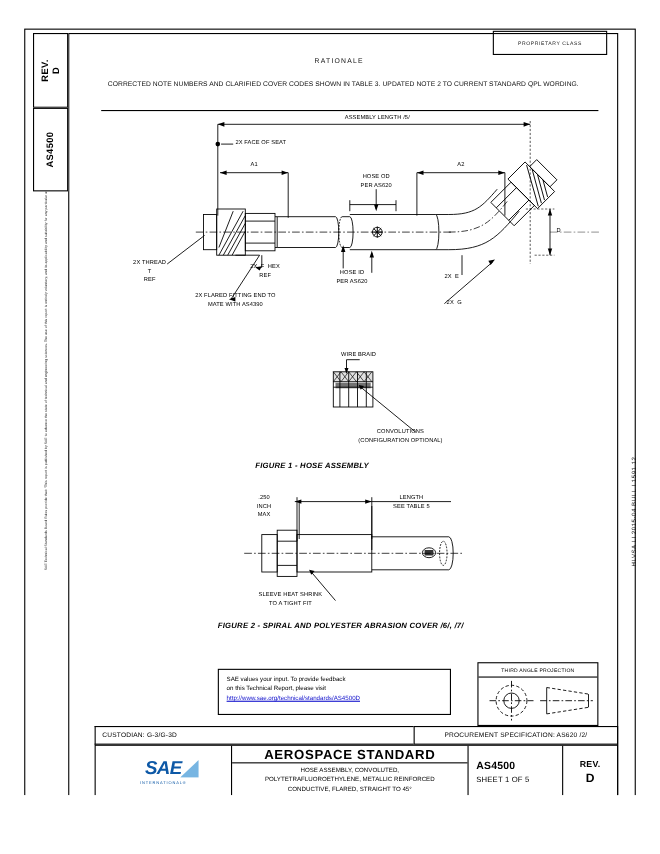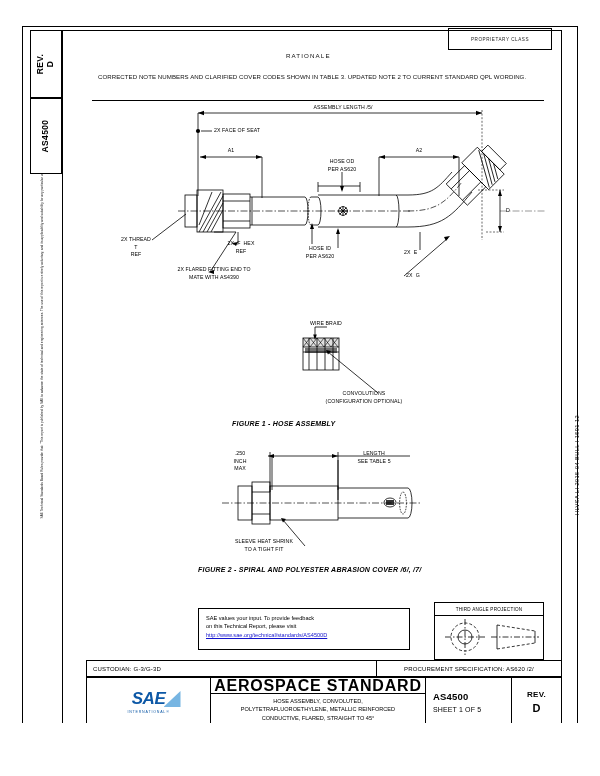--- a/index.html
+++ b/index.html
@@ -199,21 +199,21 @@
     width: 124px;
     border-right: 1.2px solid #000;
     display: flex; flex-direction: column;
     align-items: center; justify-content: center;
   }
   .tb-center { flex: 1; display: flex; flex-direction: column; }
   .tb-as-title {
     height: 16px;
     border-bottom: 1.2px solid #000;
     display: flex; align-items: center; justify-content: center;
-    font-size: 16px; font-weight: bold; letter-spacing: 0.05em;
+    font-size: 12px; font-weight: bold; letter-spacing: 0.05em;
   }
   .tb-as-sub {
     flex: 1;
     display: flex; flex-direction: column;
     align-items: center; justify-content: center;
     font-size: 5.6px; line-height: 1.55;
     text-align: center;
     padding: 0 4px;
   }
   .tb-right {

